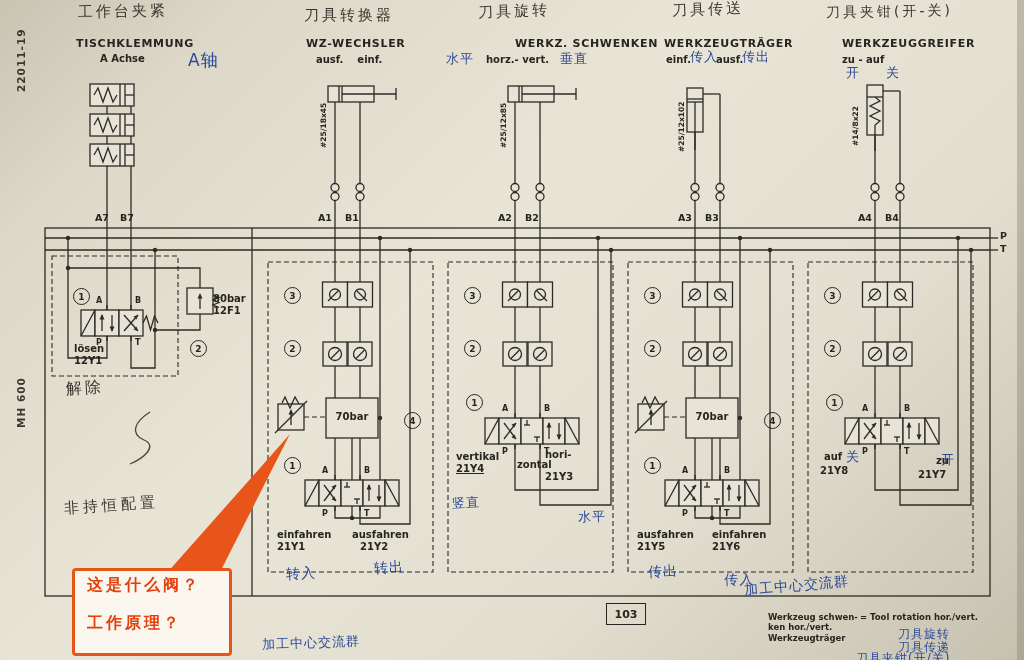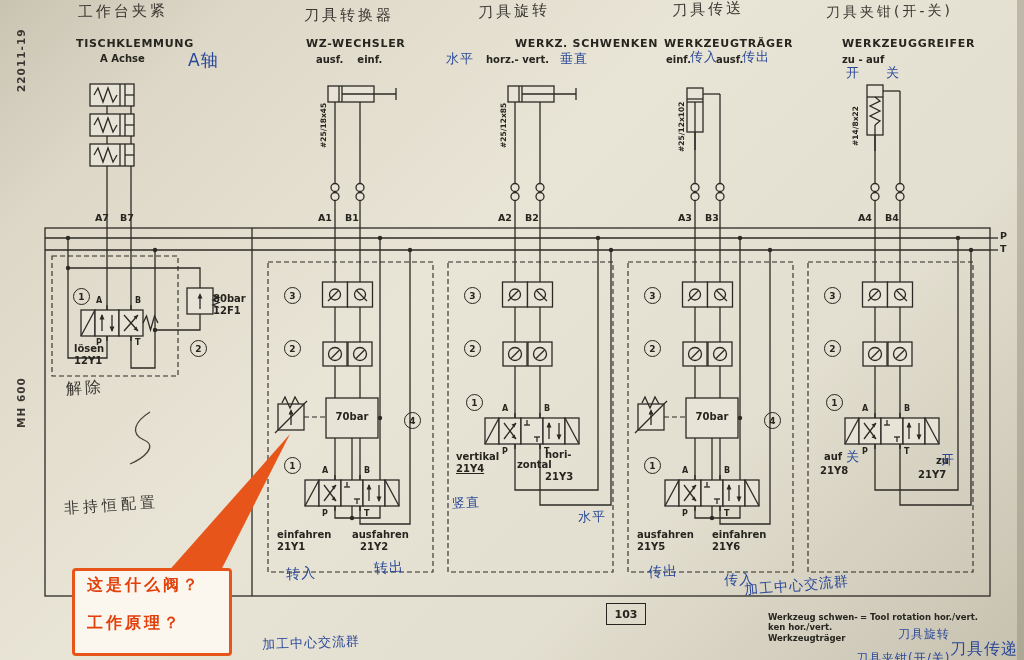--- a/index.html
+++ b/index.html
@@ -401,21 +401,21 @@
 <div class="t code" style="left:918px;top:470px;">21Y7</div>
 
 <div class="pagebox">103</div>
 <div class="t legend" style="left:768px;top:613px;">Werkzeug schwen-</div>
 <div class="t legend" style="left:768px;top:623px;">ken hor./vert.</div>
 <div class="t legend" style="left:860px;top:613px;">= Tool rotation hor./vert.</div>
 <div class="t legend" style="left:768px;top:634px;">Werkzeugträger</div>
 <div class="t hwb" style="left:744px;top:578px;font-size:14px;transform:rotate(-5deg);">加工中心交流群</div>
 <div class="t hwb" style="left:262px;top:636px;transform:rotate(-2deg);">加工中心交流群</div>
 <div class="t hwb" style="left:898px;top:628px;font-size:12px;">刀具旋转</div>
-<div class="t hwb" style="left:950px;top:641px;font-size:16px;">刀具传递</div>
+<div class="t hwb" style="left:898px;top:641px;font-size:12px;">刀具传递</div>
 <div class="t hwb" style="left:856px;top:652px;font-size:12px;">刀具夹钳(开/关)</div>
 
 <div class="callout">
   <div class="t hwr" style="left:12px;top:6px;">这是什么阀？</div>
   <div class="t hwr" style="left:12px;top:44px;">工作原理？</div>
 </div>
 
 <div class="edge"></div>
 </div>
 

